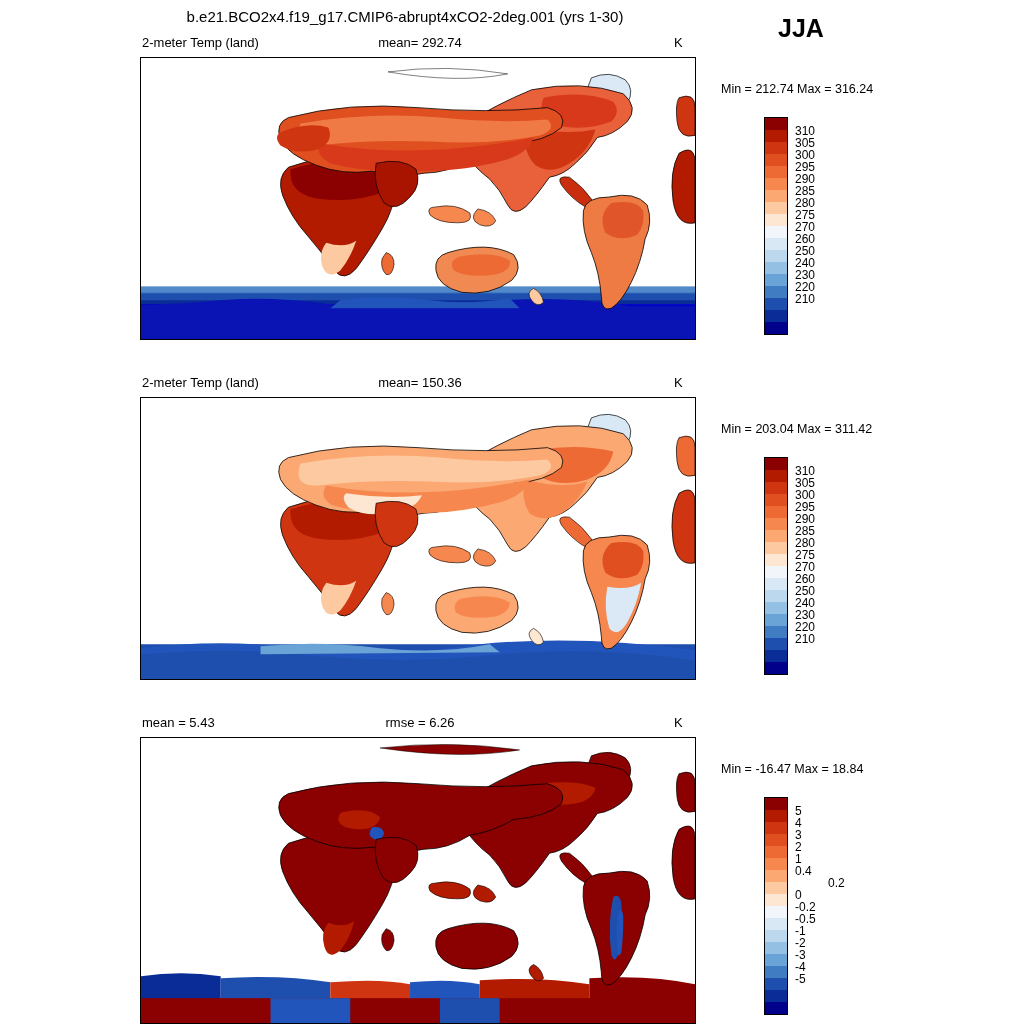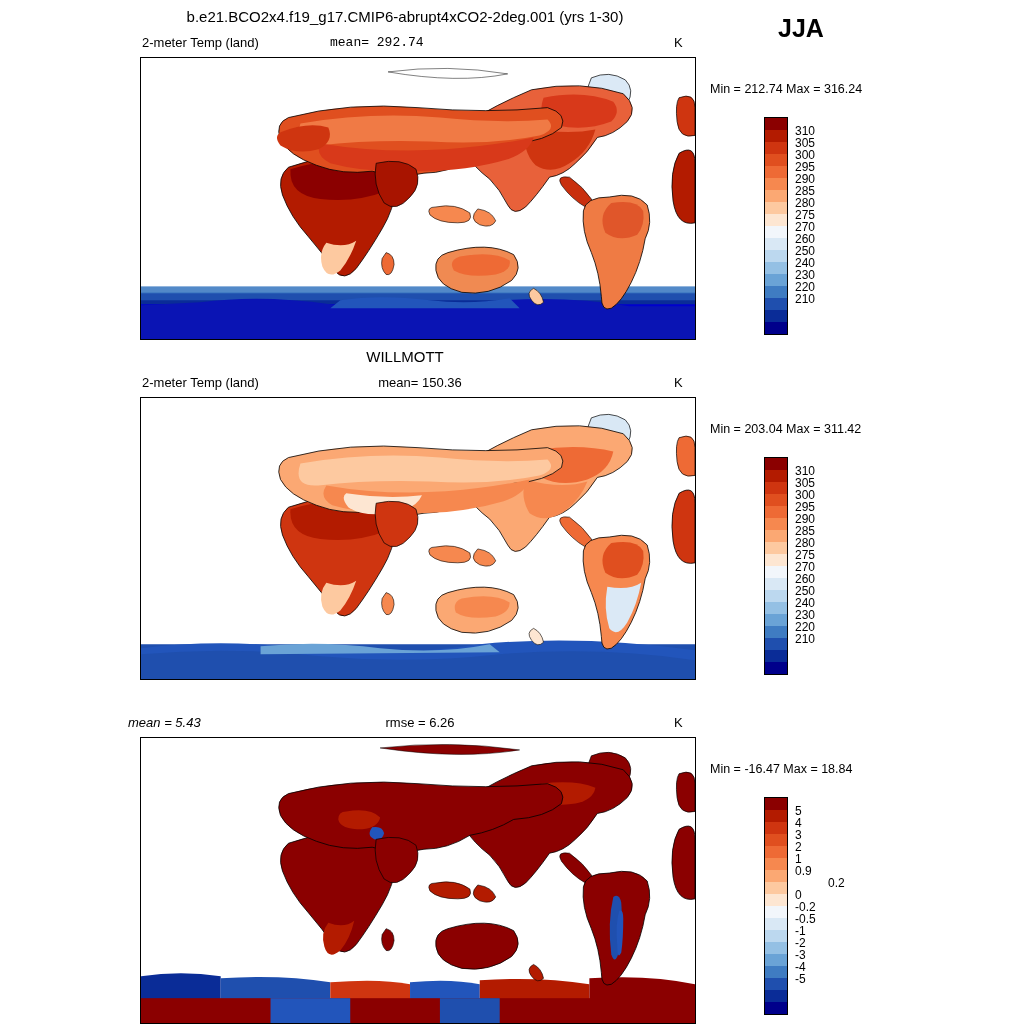--- a/index.html
+++ b/index.html
@@ -34,20 +34,21 @@
     text-align: center;
     white-space: nowrap;
   }
   .sub {
     font-size: 13px;
     white-space: nowrap;
   }
   .minmax {
     font-size: 12.5px;
     white-space: nowrap;
+    margin-left: 11px;
   }
 
   
   .panel {
     border: 1px solid #000;
     background: #ffffff;
     overflow: hidden;
     box-sizing: border-box;
   }
   .maparea {
@@ -83,21 +84,21 @@
 </style>
 </head>
 <body>
 
 <div class="page">
 
   <div class="abs season" style="left:706px; top:14px; width:190px;">JJA</div>
 
   <div class="abs title" style="left:110px; top:8px; width:590px;">b.e21.BCO2x4.f19_g17.CMIP6-abrupt4xCO2-2deg.001 (yrs 1-30)</div>
   <div class="abs sub" style="left:142px; top:35px;">2-meter Temp (land)</div>
-  <div class="abs sub" style="left:330px; top:35px; width:180px; font-family:Liberation Mono, monospace;">mean= 292.74</div>
+  <div class="abs sub" style="left:330px; top:35px; width:180px; text-align:center;">mean= 292.74</div>
   <div class="abs sub" style="left:674px; top:35px;">K</div>
 
   <div class="abs panel" style="left:140px; top:57px; width:556px; height:283px;">
     <div class="maparea">
       <div class="ocean"></div>
       <svg class="mapsvg" viewBox="0 0 556 283" preserveAspectRatio="none">
 
         <rect x="0" y="243" width="556" height="40" fill="#0a2c97"></rect>
         <rect x="0" y="236" width="556" height="8" fill="#1f4fae"></rect>
         <rect x="0" y="230" width="556" height="7" fill="#3f7cc2" opacity="0.9"></rect>
@@ -180,21 +181,20 @@
     <div style="top:92px;">275</div>
     <div style="top:104px;">270</div>
     <div style="top:116px;">260</div>
     <div style="top:128px;">250</div>
     <div style="top:140px;">240</div>
     <div style="top:152px;">230</div>
     <div style="top:164px;">220</div>
     <div style="top:176px;">210</div>
   </div>
 
-  <div class="abs title" style="left:110px; top:348px; width:590px;">WILLMOTT</div>
   <div class="abs sub" style="left:142px; top:375px;">2-meter Temp (land)</div>
   <div class="abs sub" style="left:330px; top:375px; width:180px; text-align:center;">mean= 150.36</div>
   <div class="abs sub" style="left:674px; top:375px;">K</div>
 
   <div class="abs panel" style="left:140px; top:397px; width:556px; height:283px;">
     <div class="maparea">
       <div class="ocean"></div>
       <svg class="mapsvg" viewBox="0 0 556 283" preserveAspectRatio="none">
 
         <rect x="0" y="248" width="556" height="35" fill="#1f4fae"></rect>
@@ -274,21 +274,21 @@
     <div style="top:92px;">275</div>
     <div style="top:104px;">270</div>
     <div style="top:116px;">260</div>
     <div style="top:128px;">250</div>
     <div style="top:140px;">240</div>
     <div style="top:152px;">230</div>
     <div style="top:164px;">220</div>
     <div style="top:176px;">210</div>
   </div>
 
-  <div class="abs sub" style="left:128px; top:715px;font-style:italic;">mean =   5.43</div>
+  <div class="abs sub" style="left:142px; top:715px;">mean =   5.43</div>
   <div class="abs sub" style="left:330px; top:715px; width:180px; text-align:center;">rmse =   6.26</div>
   <div class="abs sub" style="left:674px; top:715px;">K</div>
 
   <div class="abs panel" style="left:140px; top:737px; width:556px; height:287px;">
     <div class="maparea">
       <div class="ocean"></div>
       <svg class="mapsvg" viewBox="0 0 556 287" preserveAspectRatio="none">
 
         <path d="M0,240 q40,-6 80,0 l0,24 l-80,0 z" fill="#0a2c97"></path>
         <path d="M80,242 q60,-4 110,4 l0,20 l-110,0 z" fill="#1f4fae"></path>
@@ -358,21 +358,21 @@
     <span class="seg" style="height:12px; background:#1f4fae"></span>
     <span class="seg" style="height:12px; background:#0a2c97"></span>
     <span class="seg" style="height:12px; background:#00008b"></span>
   </div>
   <div class="cbar-ticks abs" style="left:795px; top:797px; width:60px; height:216px;">
     <div style="top:8px;">5</div>
     <div style="top:20px;">4</div>
     <div style="top:32px;">3</div>
     <div style="top:44px;">2</div>
     <div style="top:56px;">1</div>
-    <div style="top:68px;">0.9</div>
+    <div style="top:68px;">0.4</div>
     <div style="top:80px;padding-left:33px;">0.2</div>
     <div style="top:92px;">0</div>
     <div style="top:104px;">-0.2</div>
     <div style="top:116px;">-0.5</div>
     <div style="top:128px;">-1</div>
     <div style="top:140px;">-2</div>
     <div style="top:152px;">-3</div>
     <div style="top:164px;">-4</div>
     <div style="top:176px;">-5</div>
   </div>

